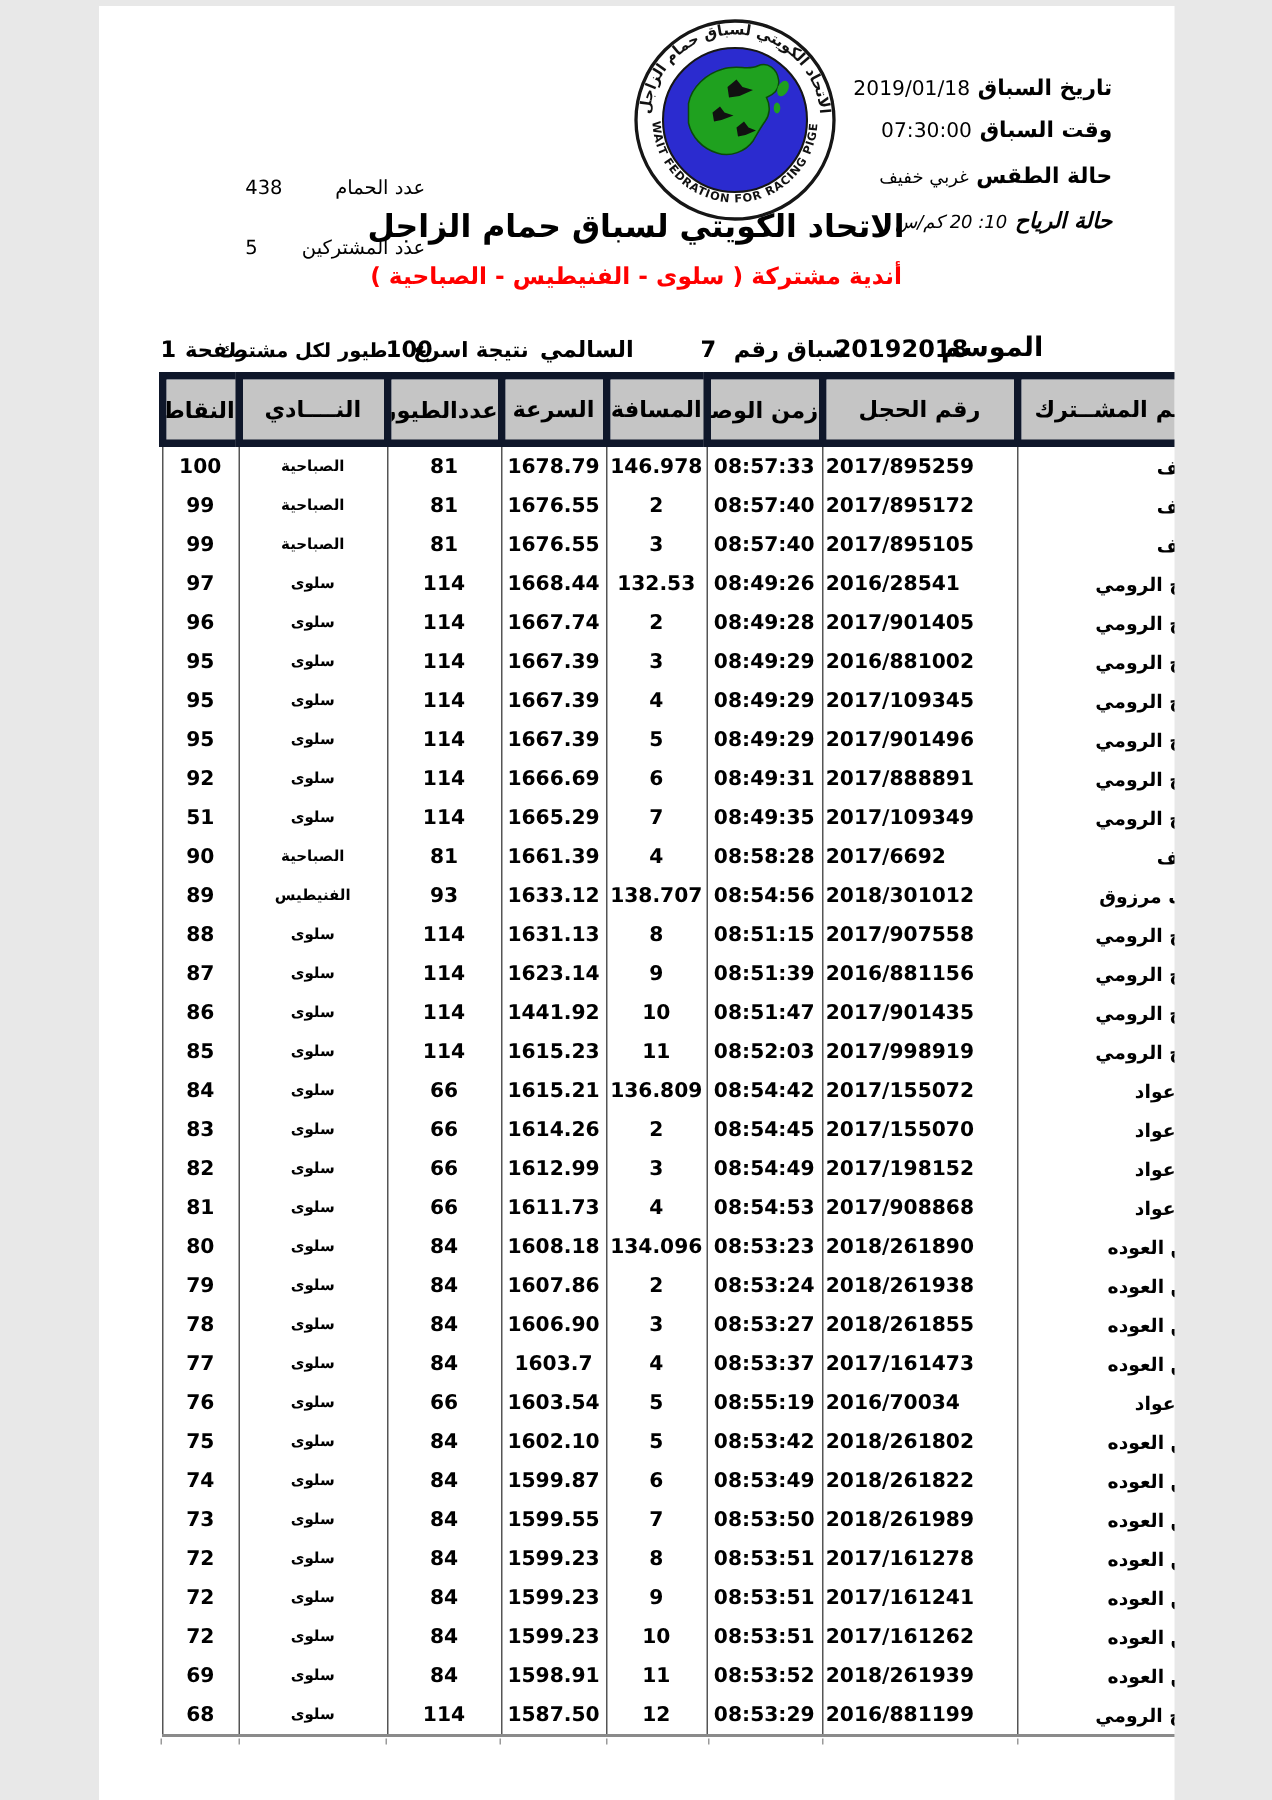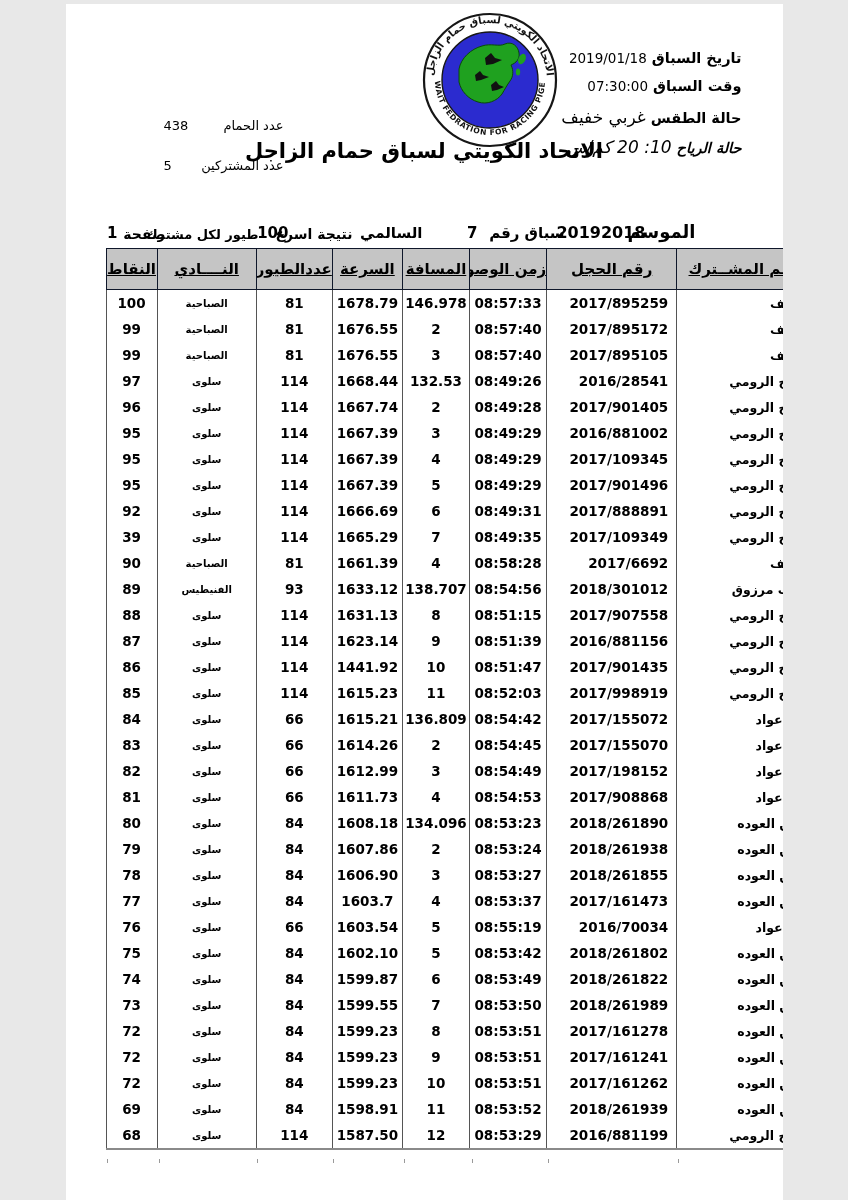--- a/index.html
+++ b/index.html
@@ -5,21 +5,21 @@
   html,body{margin:0;padding:0;background:#e8e8e8;}
   .page{position:relative;width:717px;height:1200px;background:#ffffff;margin:4px auto;
         font-family:"DejaVu Sans",sans-serif;direction:rtl;overflow:hidden;color:#000;}
 
   
   .info-right{position:absolute;top:0;right:41px;width:0;height:0;}
   .ir-line{position:absolute;right:0;white-space:nowrap;}
   .ir-line .lbl{font-weight:bold;font-size:14.5px;}
   .ir-line .val{font-size:13.5px;font-weight:normal;}
   .ir-1{top:44px;} .ir-2{top:72px;} .ir-3{top:103px;} .ir-4{top:133px;font-style:italic;}
-  .ir-3 .val,.ir-4 .val{font-size:17px;}
+  .ir-3 .val,.ir-4 .val{font-size:12px;}
 
   
   .info-left{position:absolute;top:0;left:98px;width:122px;height:0;}
   .il-line{position:absolute;left:0;width:120px;display:flex;justify-content:space-between;
            font-size:13px;white-space:nowrap;}
   .il-1{top:114px;} .il-2{top:154px;}
 
   
   .logo-wrap{position:absolute;top:7px;left:355px;width:138px;height:138px;}
 
@@ -40,28 +40,28 @@
   .sb-result{right:521px;font-size:14px;}
   .sb-count{right:585px;}
   .sb-suffix{right:615px;font-size:13px;}
   .sb-page{right:708px;font-size:14px;}
   .sb-pageno{right:756px;}
 
   
   .results-wrap{position:absolute;top:244px;left:40px;}
   table.results{width:768px;border-collapse:collapse;table-layout:fixed;
                 border:1.5px solid #555;border-bottom:2.5px solid #8a8a8a;}
-  table.results thead th{background:#c5c5c5;border:1px solid #0f172a;font-size:15px;
-                font-weight:bold;height:40px;padding:0;overflow:hidden;white-space:nowrap;text-decoration:underline;}
+  table.results thead th{background:#c5c5c5;border:5px solid #0f172a;font-size:15px;
+                font-weight:bold;height:40px;padding:0;overflow:hidden;white-space:nowrap;}
   table.results thead th.c0{background:#fcfcfc;}
   table.results tbody td{border-left:1px solid #555;border-right:1px solid #555;
                 height:26px;padding:0 2px;text-align:center;font-weight:bold;
                 font-size:13.5px;overflow:hidden;white-space:nowrap;}
   table.results td.c1{text-align:right;padding-right:5px;font-size:12.5px;}
-  table.results td.c2{text-align:right;padding-right:8px;}
+  table.results td.c2{text-align:left;padding-right:8px;}
   table.results td.c7{font-size:10px;}
 
   
   .ticks{position:absolute;top:1155px;left:0;width:848px;height:6px;}
   .ticks i{position:absolute;top:0;width:1.5px;height:4px;background:#9a9a9a;display:block;}
 </style>
 </head>
 <body>
 
 <div class="page">
@@ -113,20 +113,21 @@
       <text font-size="10" font-weight="bold" fill="#111" font-family="DejaVu Sans, sans-serif">
         <textPath href="#topArc" startOffset="50%" text-anchor="middle">الاتحاد الكويتي لسباق حمام الزاجل</textPath>
       </text>
       <text font-size="7.6" font-weight="bold" fill="#111" letter-spacing="0.6" font-family="DejaVu Sans, sans-serif">
         <textPath href="#botArc" startOffset="50%" text-anchor="middle">KUWAIT FEDRATION FOR RACING PIGEON</textPath>
       </text>
     </svg>
   </div>
 
   <div class="main-title">الاتحاد الكويتي لسباق حمام الزاجل</div>
+  <div class="sub-title" style="color: rgb(255, 0, 0);">أندية مشتركة ( سلوى - الفنيطيس - الصباحية )</div>
 
   <div class="season-bar">
     <span class="sb sb-season">الموسم</span>
     <span class="sb sb-seasonval">20192018</span>
     <span class="sb sb-racelbl">سباق رقم</span>
     <span class="sb sb-raceno">7</span>
     <span class="sb sb-release">السالمي</span>
     <span class="sb sb-result">نتيجة اسرع</span>
     <span class="sb sb-count">100</span>
     <span class="sb sb-suffix">طيور لكل مشترك</span>
@@ -262,21 +263,21 @@
           </tr>
           <tr>
             <td class="c0">10</td>
             <td class="c1">صــالح الرومي</td>
             <td class="c2">2017/109349</td>
             <td class="c3">08:49:35</td>
             <td class="c4">7</td>
             <td class="c5">1665.29</td>
             <td class="c6">114</td>
             <td class="c7">سلوى</td>
-            <td class="c8">39</td>
+            <td class="c8">51</td>
           </tr>
           <tr>
             <td class="c0">11</td>
             <td class="c1">التحالف</td>
             <td class="c2">2017/6692</td>
             <td class="c3">08:58:28</td>
             <td class="c4">4</td>
             <td class="c5">1661.39</td>
             <td class="c6">81</td>
             <td class="c7">الصباحية</td>

